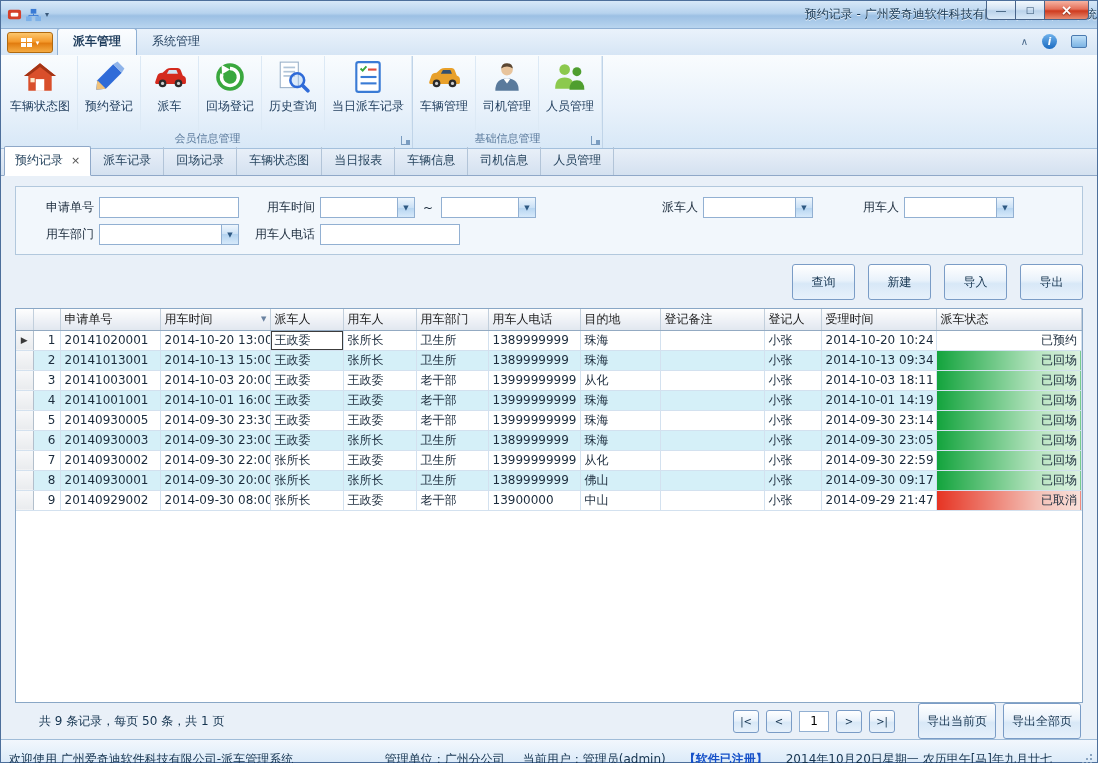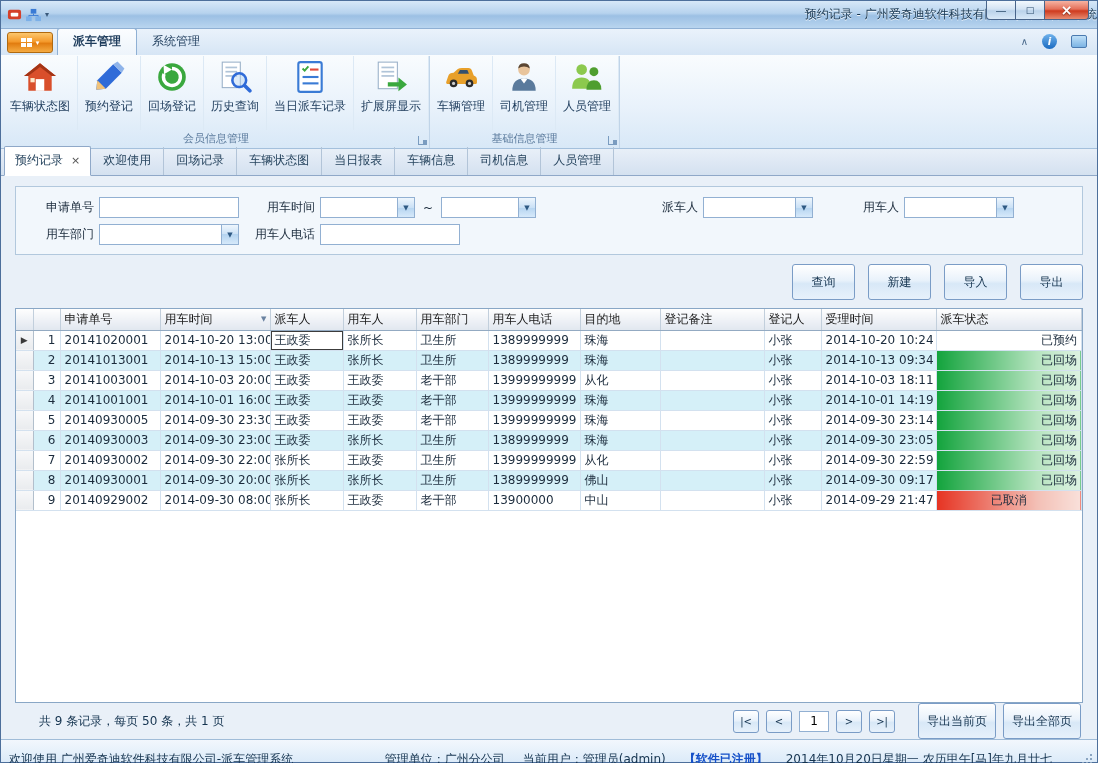--- a/index.html
+++ b/index.html
@@ -109,21 +109,21 @@
   td { height:20px; padding:0 4px; border-right:1px solid #d3e1ef; border-bottom:1px solid #d3e1ef;
     white-space:nowrap; overflow:hidden; background:#fff; }
   tr.even td { background:#d5f0f8; }
   td.ind { padding:0; text-align:center; background:linear-gradient(#f7f8f9,#e9ebee);
     border-right:1px solid #b2bfcc; color:#3a3a3a; font-size:9px; }
   tr.even td.ind { background:linear-gradient(#f7f8f9,#e9ebee); }
   td.rownum { text-align:right; }
   td.focused { box-shadow:inset 0 0 0 1px #3c3c3c; }
   td.status { text-align:right; }
   td.status.returned, tr.even td.status.returned { background:linear-gradient(to right,#12a33c,#b7e4c0 70%,#ddf2e2); }
-  td.status.cancelled, tr.even td.status.cancelled { background:linear-gradient(to right,#e63322,#f3c0b6 70%,#f9e0da);text-align:center; }
+  td.status.cancelled, tr.even td.status.cancelled { background:linear-gradient(to right,#e63322,#f3c0b6 70%,#f9e0da); }
 
   
   .grid-footer { flex:0 0 34px; display:flex; align-items:center; padding:0 2px; }
   .rec-summary { margin-left:22px; color:#14334f; }
   .pager { margin-left:auto; display:flex; align-items:center; gap:7px; }
   .pbtn { min-width:26px; height:23px; padding:0 4px; font-size:10px; }
   .page-box { width:30px; height:21px; border:1px solid #92b0d2; background:#fff; text-align:center;
     font-size:12px; font-family:inherit; }
   .export-gap { margin-left:16px; }
 
@@ -198,20 +198,31 @@
         <div class="ribbon-btn">
           <svg viewBox="0 0 32 32">
               <path d="M20 4 L28 12 L13 27 L4 28 L5 19 Z" fill="#2f6bd8"></path>
               <path d="M20 4 L24 1.5 L30.5 8 L28 12 Z" fill="#8fb4ea"></path>
               <path d="M5 19 L4 28 L13 27 Z" fill="#f0c27a"></path>
             </svg>
           <span class="lbl">预约登记</span>
         </div>
         <div class="ribbon-btn">
           <svg viewBox="0 0 32 32">
+              <path d="M2 21 L4 15 Q5 12 9 12 L13 8.5 Q14.5 7.5 17 7.5 L23 7.5 Q25.5 7.5 26.5 10.5 L28 14.5 Q31 15.5 31 18.5 V21.5 Q31 22.5 30 22.5 H3 Q2 22.5 2 21 Z" fill="#d42a1e"></path>
+              <path d="M15 9.5 H22 L23.5 13 H13 Z" fill="#cfe2f3"></path>
+              <circle cx="9" cy="22" r="3.6" fill="#2b2b2b"></circle>
+              <circle cx="24" cy="22" r="3.6" fill="#2b2b2b"></circle>
+              <circle cx="9" cy="22" r="1.5" fill="#cfcfcf"></circle>
+              <circle cx="24" cy="22" r="1.5" fill="#cfcfcf"></circle>
+            </svg>
+          <span class="lbl">派车</span>
+        </div>
+        <div class="ribbon-btn">
+          <svg viewBox="0 0 32 32">
               <circle cx="16" cy="16" r="13" fill="#3aa83e"></circle>
               <path d="M16 8 A8 8 0 1 1 8.5 13" stroke="#fff" stroke-width="3.2" fill="none"></path>
               <path d="M8 4.5 L8.5 13.5 L16 9 Z" fill="#fff"></path>
             </svg>
           <span class="lbl">回场登记</span>
         </div>
         <div class="ribbon-btn">
           <svg viewBox="0 0 32 32">
               <rect x="4" y="2" width="17" height="24" fill="#fff" stroke="#9ab0c8"></rect>
               <line x1="7" y1="7" x2="18" y2="7" stroke="#b0c4d8" stroke-width="1.6"></line>
@@ -225,30 +236,20 @@
         <div class="ribbon-btn">
           <svg viewBox="0 0 32 32">
               <rect x="5" y="2" width="22" height="28" rx="2" fill="#fff" stroke="#3a7bd5" stroke-width="2"></rect>
               <path d="M9 8 l2 2 l3.5-4" stroke="#3aa83e" stroke-width="1.8" fill="none"></path>
               <line x1="16" y1="9" x2="24" y2="9" stroke="#e04b3a" stroke-width="2"></line>
               <line x1="9" y1="16" x2="24" y2="16" stroke="#3a7bd5" stroke-width="2"></line>
               <line x1="9" y1="22" x2="24" y2="22" stroke="#3a7bd5" stroke-width="2"></line>
             </svg>
           <span class="lbl">当日派车记录</span>
         </div>
-        <div class="ribbon-btn">
-          <svg viewBox="0 0 32 32">
-              <rect x="4" y="2" width="18" height="25" fill="#fff" stroke="#9ab0c8"></rect>
-              <line x1="7" y1="7" x2="19" y2="7" stroke="#b0c4d8" stroke-width="1.6"></line>
-              <line x1="7" y1="11" x2="19" y2="11" stroke="#b0c4d8" stroke-width="1.6"></line>
-              <line x1="7" y1="15" x2="19" y2="15" stroke="#b0c4d8" stroke-width="1.6"></line>
-              <path d="M13 21 H23 V16.5 L31 23 L23 29.5 V25 H13 Z" fill="#3aa83e"></path>
-            </svg>
-          <span class="lbl">扩展屏显示</span>
-        </div>
       </div>
       <div class="group-label">会员信息管理</div>
       <span class="launcher"></span>
     </div>
 
     <div class="ribbon-group">
       <div class="group-buttons">
         <div class="ribbon-btn">
           <svg viewBox="0 0 32 32">
               <path d="M2 21 L4 15 Q5 12 9 12 L13 8.5 Q14.5 7.5 17 7.5 L23 7.5 Q25.5 7.5 26.5 10.5 L28 14.5 Q31 15.5 31 18.5 V21.5 Q31 22.5 30 22.5 H3 Q2 22.5 2 21 Z" fill="#e8a02a"></path>
@@ -280,21 +281,21 @@
         </div>
       </div>
       <div class="group-label">基础信息管理</div>
       <span class="launcher"></span>
     </div>
 
   </div>
 
   <div class="doc-tabs">
     <div class="doc-tab active"><span>预约记录</span><span class="close-x">×</span></div>
-    <div class="doc-tab">欢迎使用</div>
+    <div class="doc-tab">派车记录</div>
     <div class="doc-tab">回场记录</div>
     <div class="doc-tab">车辆状态图</div>
     <div class="doc-tab">当日报表</div>
     <div class="doc-tab">车辆信息</div>
     <div class="doc-tab">司机信息</div>
     <div class="doc-tab">人员管理</div>
   </div>
 
   <div class="content">
 

